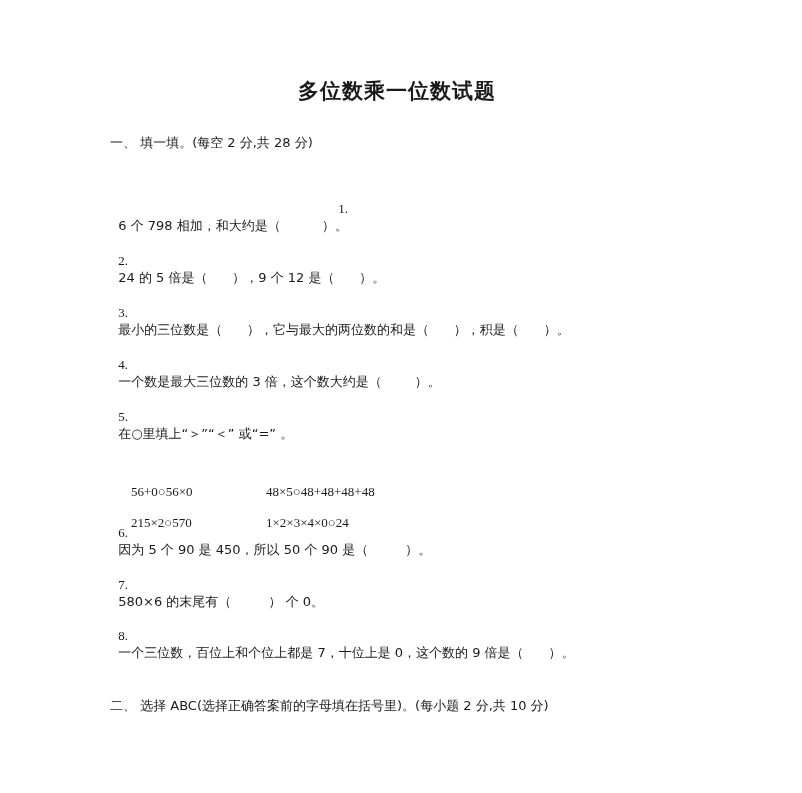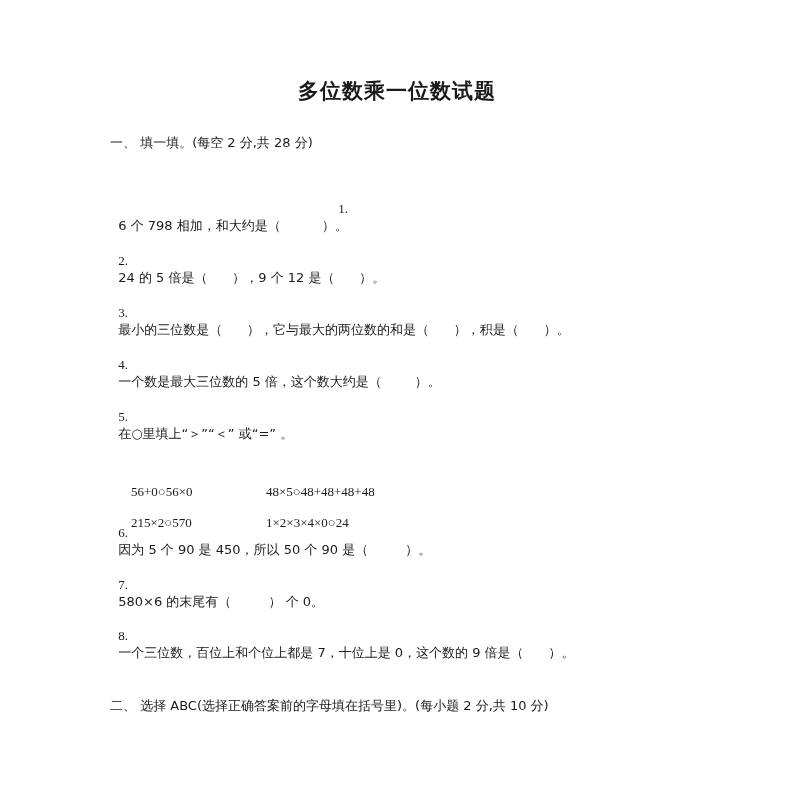--- a/index.html
+++ b/index.html
@@ -40,21 +40,21 @@
   <span>24 的 5 倍是（      ），9 个 12 是（      ）。</span>
 </div>
 
 <div class="line" style="top:290px;">
   <span class="num">3.</span>
   <span>最小的三位数是（      ），它与最大的两位数的和是（      ），积是（      ）。</span>
 </div>
 
 <div class="line" style="top:342px;">
   <span class="num">4.</span>
-  <span>一个数是最大三位数的 5 倍，这个数大约是（        ）。</span>
+  <span>一个数是最大三位数的 3 倍，这个数大约是（        ）。</span>
 </div>
 
 <div class="line" style="top:394px;">
   <span class="num">5.</span>
   <span>在○里填上“＞”“＜” 或“=” 。</span>
 </div>
 
 <div class="sub" style="left:131px; top:436px;">56+0○56×0</div>
 <div class="sub" style="left:266px; top:436px;">48×5○48+48+48+48</div>
 <div class="sub" style="left:131px; top:467px;">215×2○570</div>

